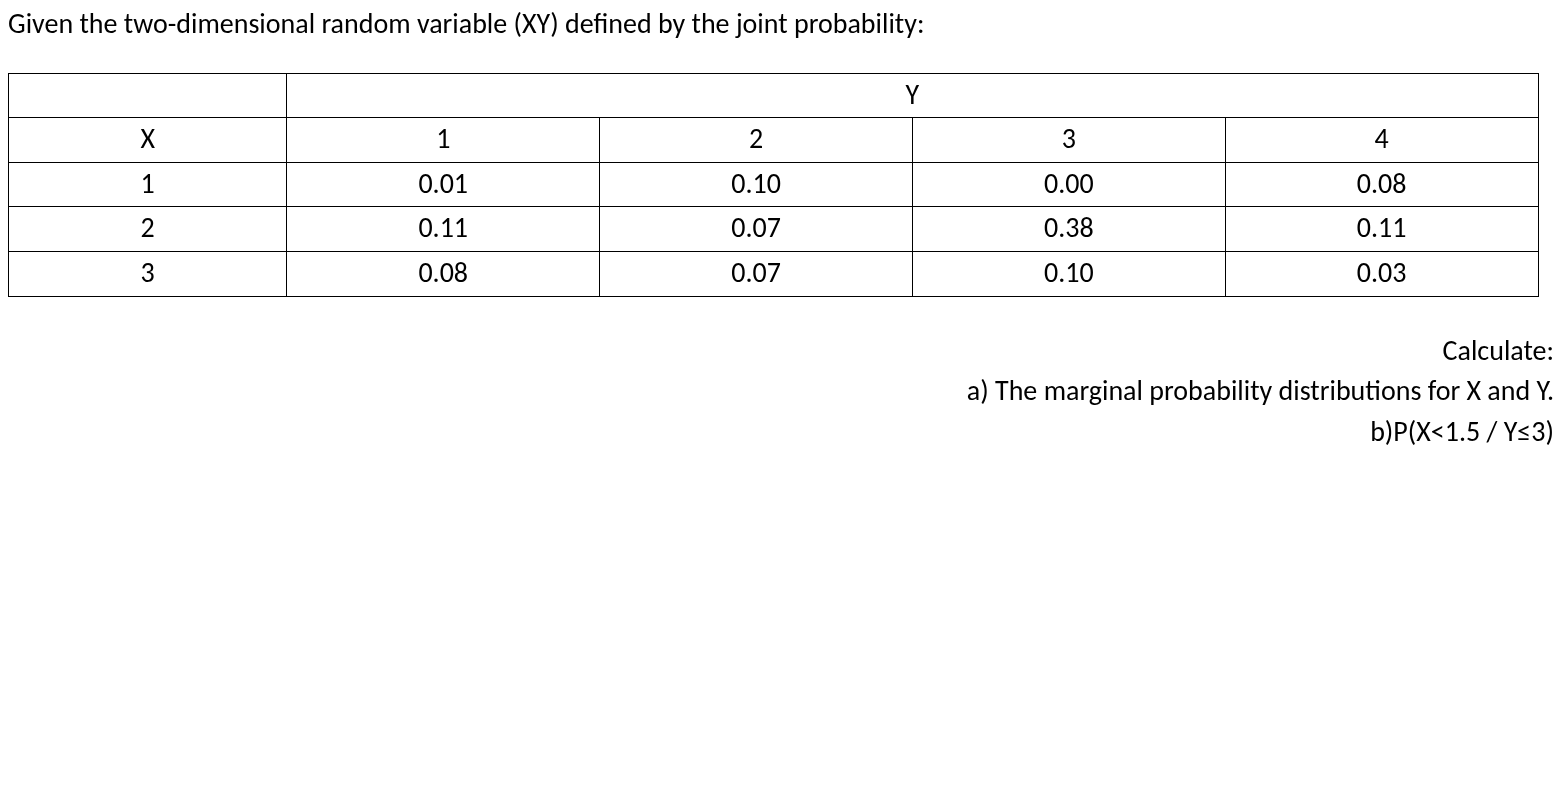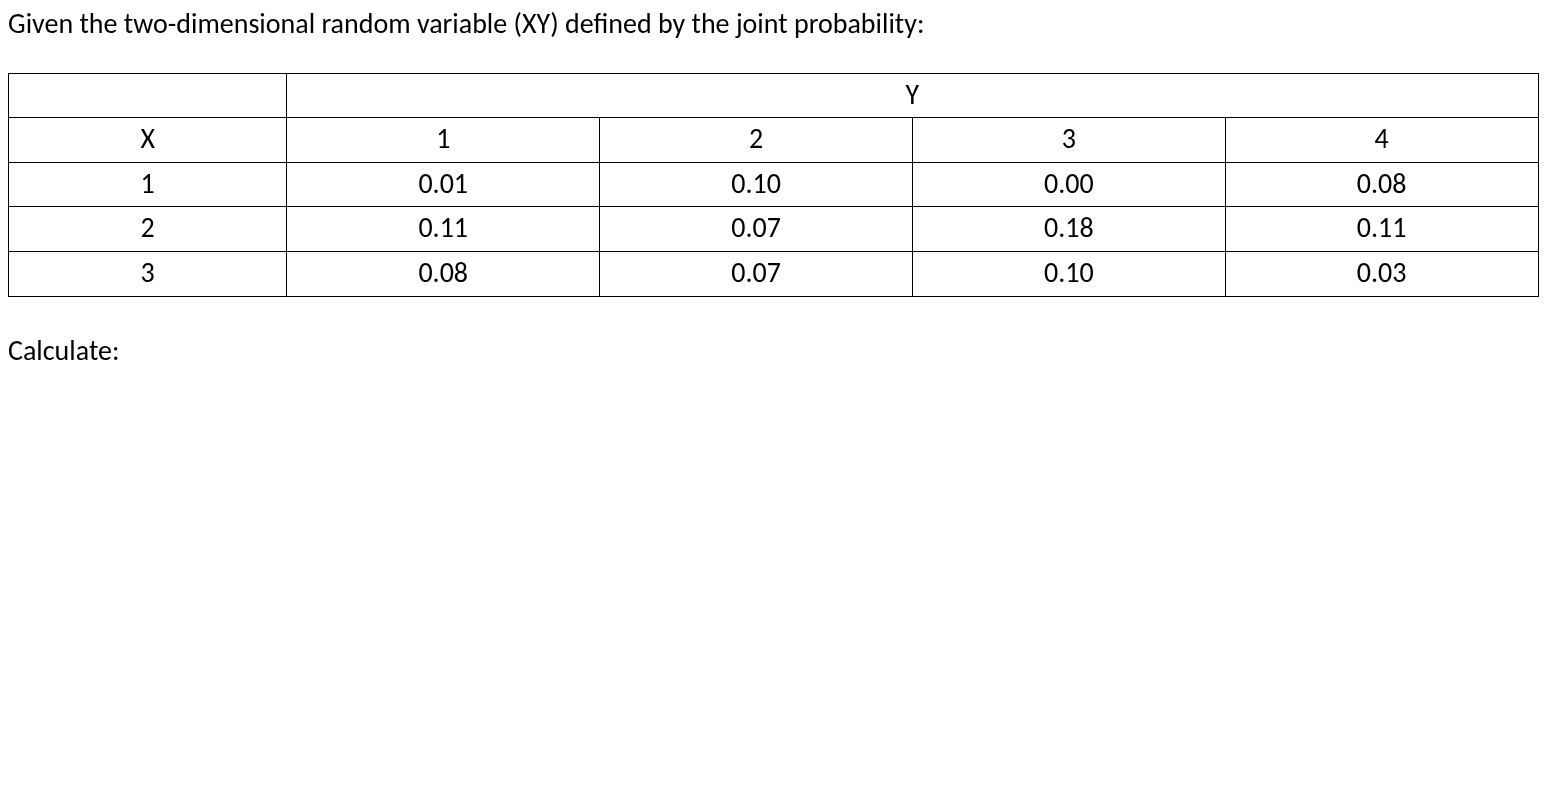--- a/index.html
+++ b/index.html
@@ -43,20 +43,21 @@
     font-size: 28px;
   }
   table.joint td.blank {
     
   }
   .questions {
     
   }
   .q-line {
     margin: 0;
+    text-align: right;
   }
 </style>
 </head>
 <body>
 
 <div class="page">
 
   <div class="para intro">Given the two-dimensional random variable (XY) defined by the joint probability:</div>
 
   <table class="joint">
@@ -83,30 +84,32 @@
       <td>1</td>
       <td>0.01</td>
       <td>0.10</td>
       <td>0.00</td>
       <td>0.08</td>
     </tr>
     <tr>
       <td>2</td>
       <td>0.11</td>
       <td>0.07</td>
-      <td>0.18</td>
+      <td>0.38</td>
       <td>0.11</td>
     </tr>
     <tr>
       <td>3</td>
       <td>0.08</td>
       <td>0.07</td>
       <td>0.10</td>
       <td>0.03</td>
     </tr>
   </tbody>
     </table>
 
   <div class="questions">
     <p class="q-line">Calculate:</p>
+    <p class="q-line">a) The marginal probability distributions for X and Y.</p>
+    <p class="q-line">b)P(X&lt;1.5 / Y≤3)</p>
   </div>
 
 </div>
 
 </body></html>

